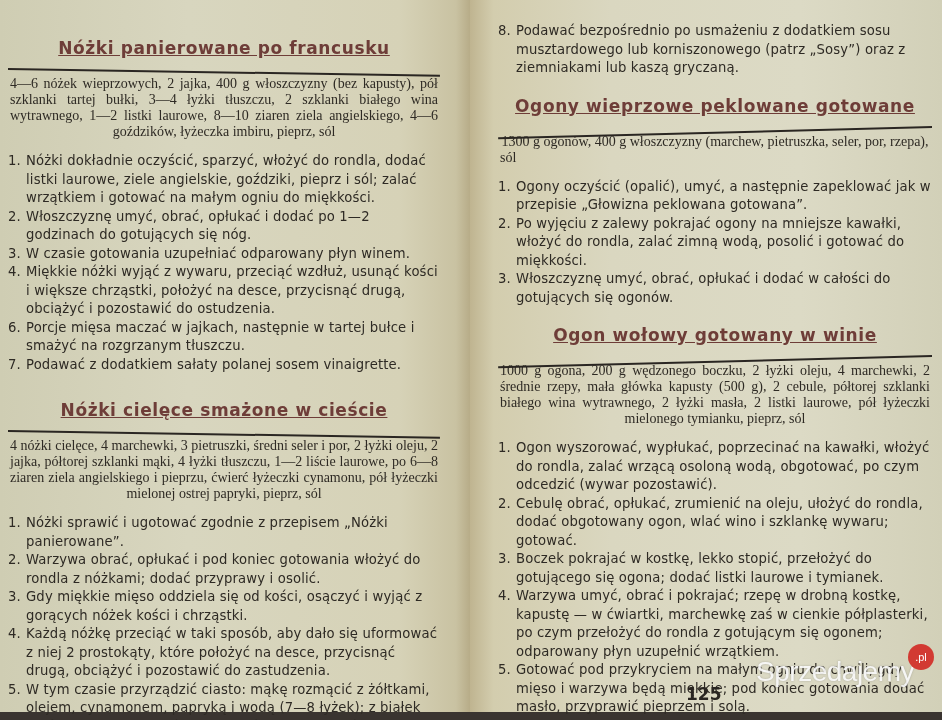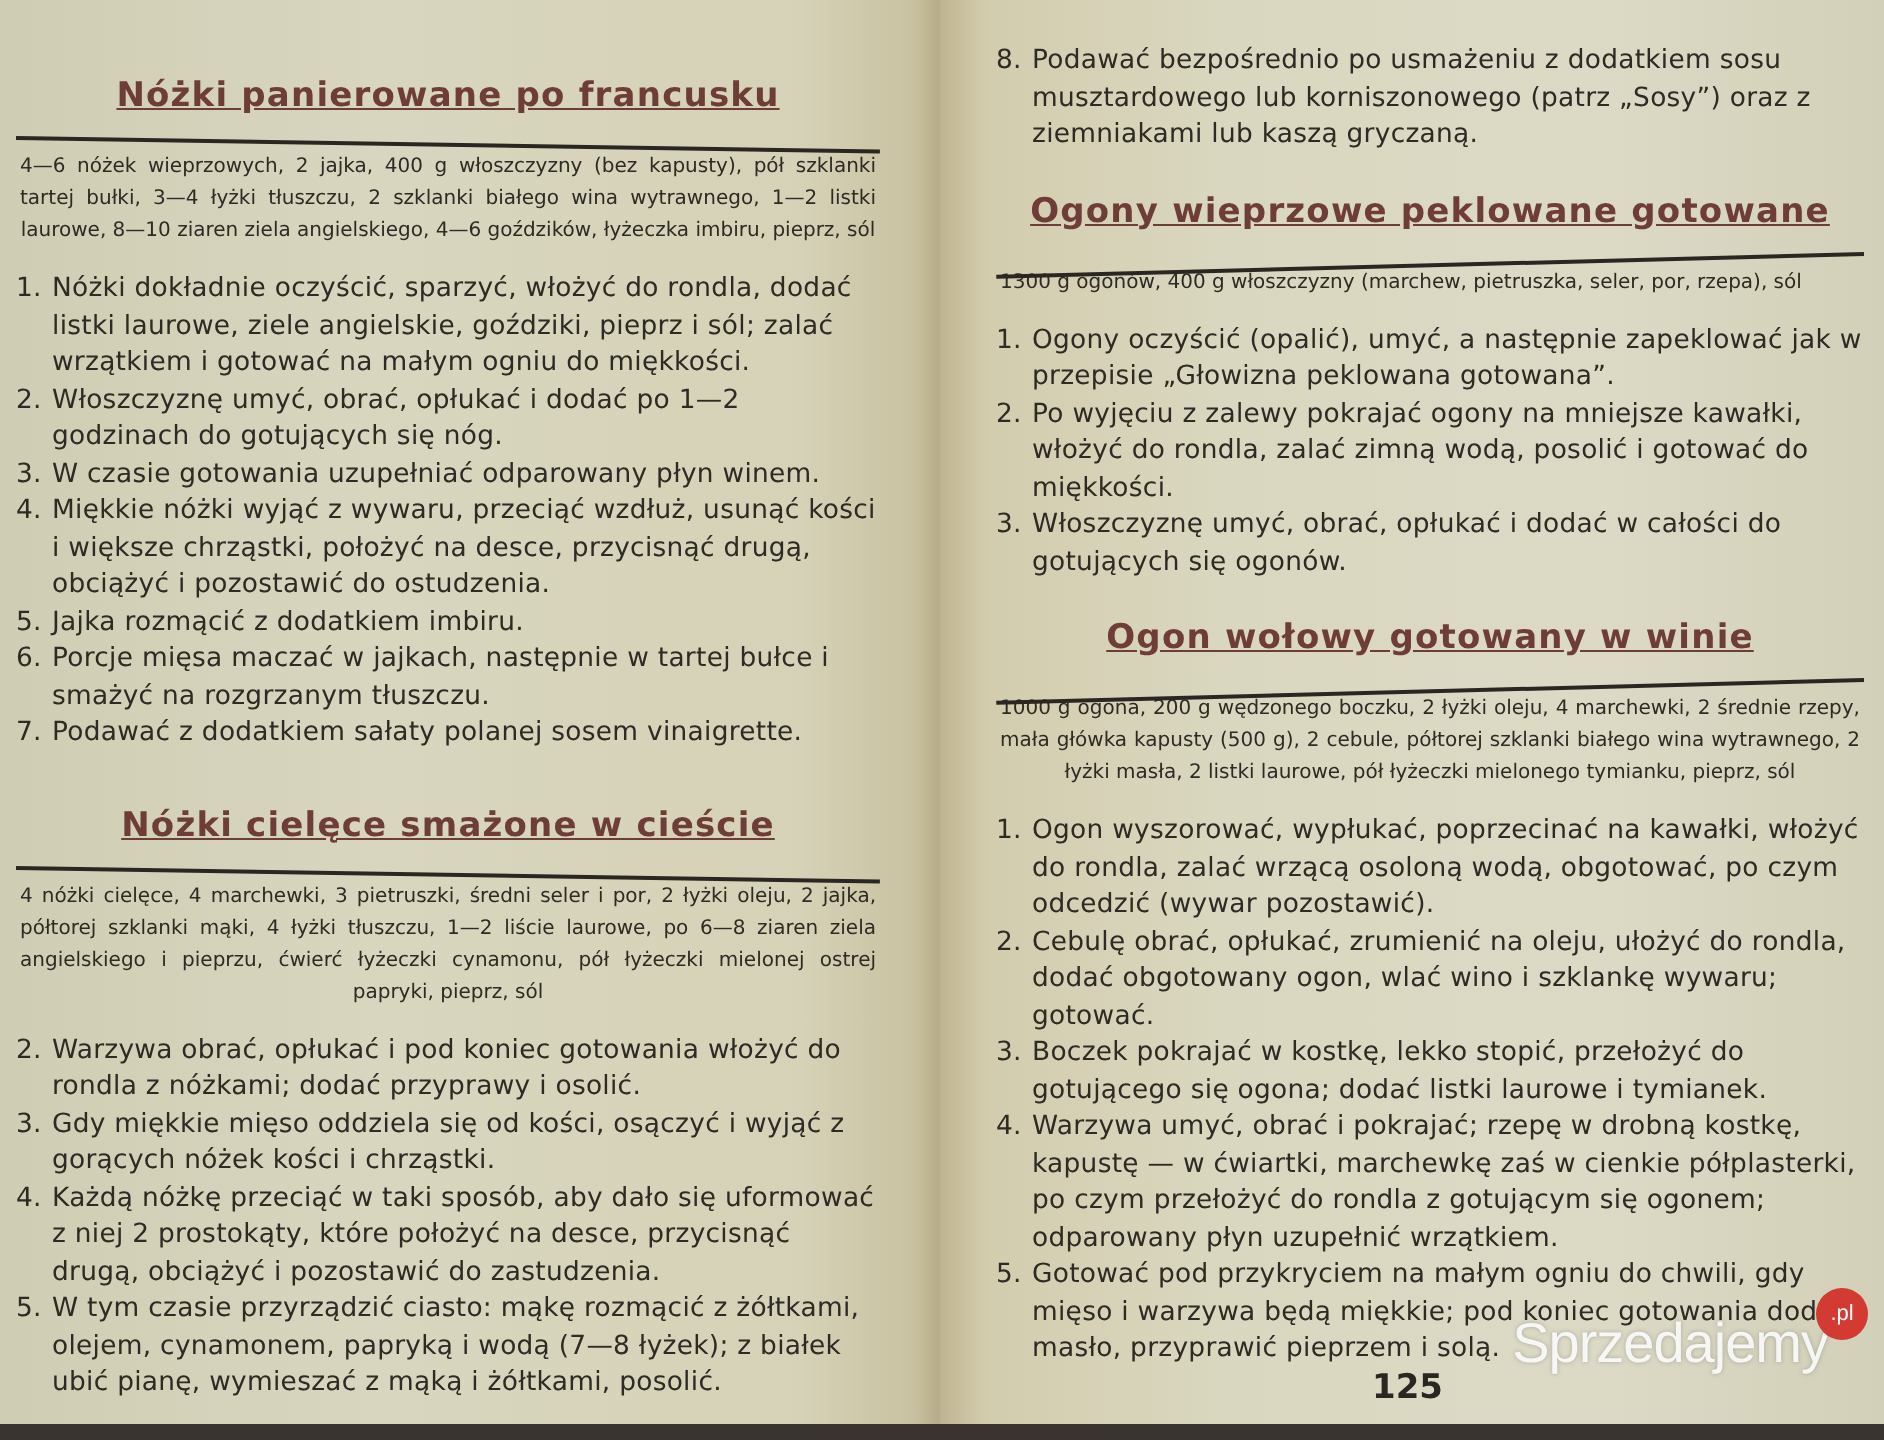--- a/index.html
+++ b/index.html
@@ -28,22 +28,22 @@
     background: radial-gradient(ellipse at 50% 0%, #1d2433 0%, #1d2433 55%, transparent 75%);
   }
   .recipe-title {
     text-align: center; font-weight: bold; font-size: 17px;
     color: #6e3d38; letter-spacing: 0.6px; margin: 0 0 10px 0; text-decoration: underline;
   }
   .rule { height: 2px; background: #2a2622; margin: 0 0 6px 0; }
   .rule.tilt-l { transform: rotate(0.9deg); transform-origin: left; }
   .rule.tilt-r { transform: rotate(-1.5deg); transform-origin: right; }
   .ingredients {
-    font-size: 10px; line-height: 16px; text-align: justify;
-    text-align-last: center; margin: 0 0 12px 0; padding: 0 2px;
+    font-size: 14px; line-height: 16px; text-align: justify;
+    text-align-last: center; margin: 0 0 12px 0; padding: 0 2px; font-family: Liberation Serif, serif;
   }
   ol.steps { margin: 0; padding: 0; list-style: none; }
   ol.steps li {
     font-size: 13.2px; line-height: 18.5px; padding-left: 18px;
     text-indent: -18px; letter-spacing: 0.15px;
   }
   .num { display: inline-block; width: 18px; text-indent: 0; }
   .sec { margin-bottom: 18px; }
   .page-number {
     position: absolute; left: 216px; bottom: 8px;
@@ -71,31 +71,31 @@
   <div class="page page-left">
     <section class="sec">
       <h2 class="recipe-title">Nóżki panierowane po francusku</h2>
       <div class="rule tilt-l"></div>
       <p class="ingredients">4—6 nóżek wieprzowych, 2 jajka, 400 g włoszczyzny (bez kapusty), pół szklanki tartej bułki, 3—4 łyżki tłuszczu, 2 szklanki białego wina wytrawnego, 1—2 listki laurowe, 8—10 ziaren ziela angielskiego, 4—6 goździków, łyżeczka imbiru, pieprz, sól</p>
       <ol class="steps">
         <li><span class="num">1.</span><span>Nóżki dokładnie oczyścić, sparzyć, włożyć do rondla, dodać listki laurowe, ziele angielskie, goździki, pieprz i sól; zalać wrzątkiem i gotować na małym ogniu do miękkości.</span></li>
         <li><span class="num">2.</span><span>Włoszczyznę umyć, obrać, opłukać i dodać po 1—2 godzinach do gotujących się nóg.</span></li>
         <li><span class="num">3.</span><span>W czasie gotowania uzupełniać odparowany płyn winem.</span></li>
         <li><span class="num">4.</span><span>Miękkie nóżki wyjąć z wywaru, przeciąć wzdłuż, usunąć kości i większe chrząstki, położyć na desce, przycisnąć drugą, obciążyć i pozostawić do ostudzenia.</span></li>
-        <li><span class="num">5.</span><span>Jajka rozmącić z dodatkiem imbiru.</span></li>
         <li><span class="num">6.</span><span>Porcje mięsa maczać w jajkach, następnie w tartej bułce i smażyć na rozgrzanym tłuszczu.</span></li>
         <li><span class="num">7.</span><span>Podawać z dodatkiem sałaty polanej sosem vinaigrette.</span></li>
       </ol>
     </section>
 
     <section class="sec" style="margin-top:26px;">
       <h2 class="recipe-title">Nóżki cielęce smażone w cieście</h2>
       <div class="rule tilt-l"></div>
       <p class="ingredients">4 nóżki cielęce, 4 marchewki, 3 pietruszki, średni seler i por, 2 łyżki oleju, 2 jajka, półtorej szklanki mąki, 4 łyżki tłuszczu, 1—2 liście laurowe, po 6—8 ziaren ziela angielskiego i pieprzu, ćwierć łyżeczki cynamonu, pół łyżeczki mielonej ostrej papryki, pieprz, sól</p>
       <ol class="steps">
+        <li><span class="num">1.</span><span>Nóżki sprawić i ugotować zgodnie z przepisem „Nóżki panierowane”.</span></li>
         <li><span class="num">2.</span><span>Warzywa obrać, opłukać i pod koniec gotowania włożyć do rondla z nóżkami; dodać przyprawy i osolić.</span></li>
         <li><span class="num">3.</span><span>Gdy miękkie mięso oddziela się od kości, osączyć i wyjąć z gorących nóżek kości i chrząstki.</span></li>
         <li><span class="num">4.</span><span>Każdą nóżkę przeciąć w taki sposób, aby dało się uformować z niej 2 prostokąty, które położyć na desce, przycisnąć drugą, obciążyć i pozostawić do zastudzenia.</span></li>
         <li><span class="num">5.</span><span>W tym czasie przyrządzić ciasto: mąkę rozmącić z żółtkami, olejem, cynamonem, papryką i wodą (7—8 łyżek); z białek ubić pianę, wymieszać z mąką i żółtkami, posolić.</span></li>
 
       </ol>
     </section>
   </div>
 
   <div class="page page-right">

